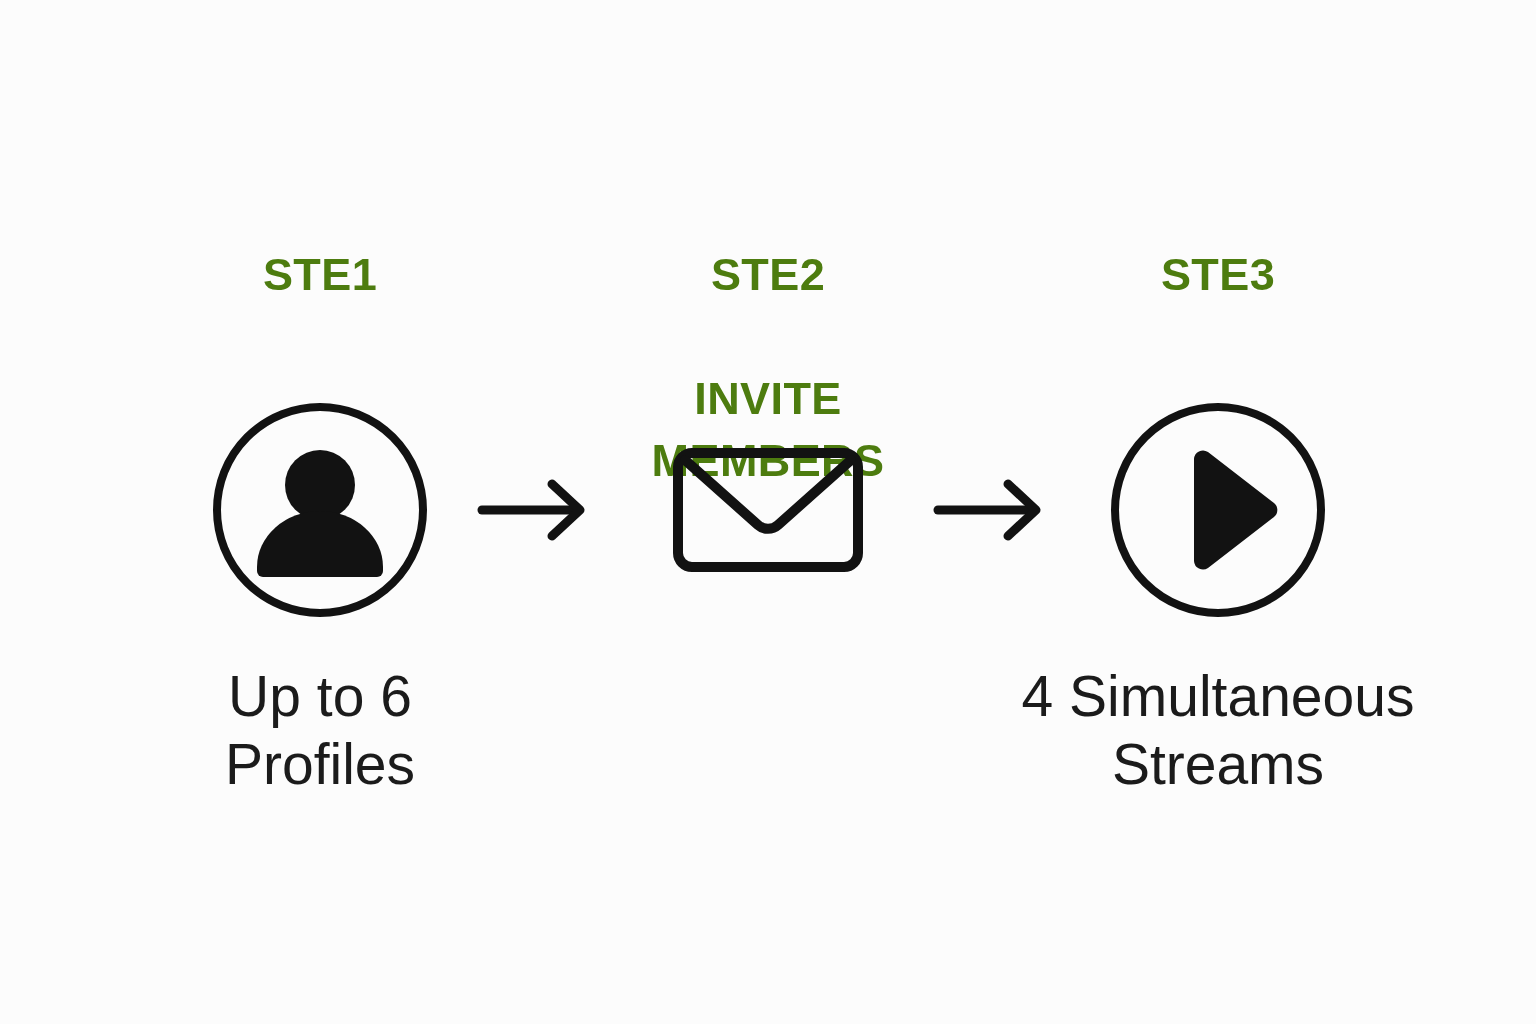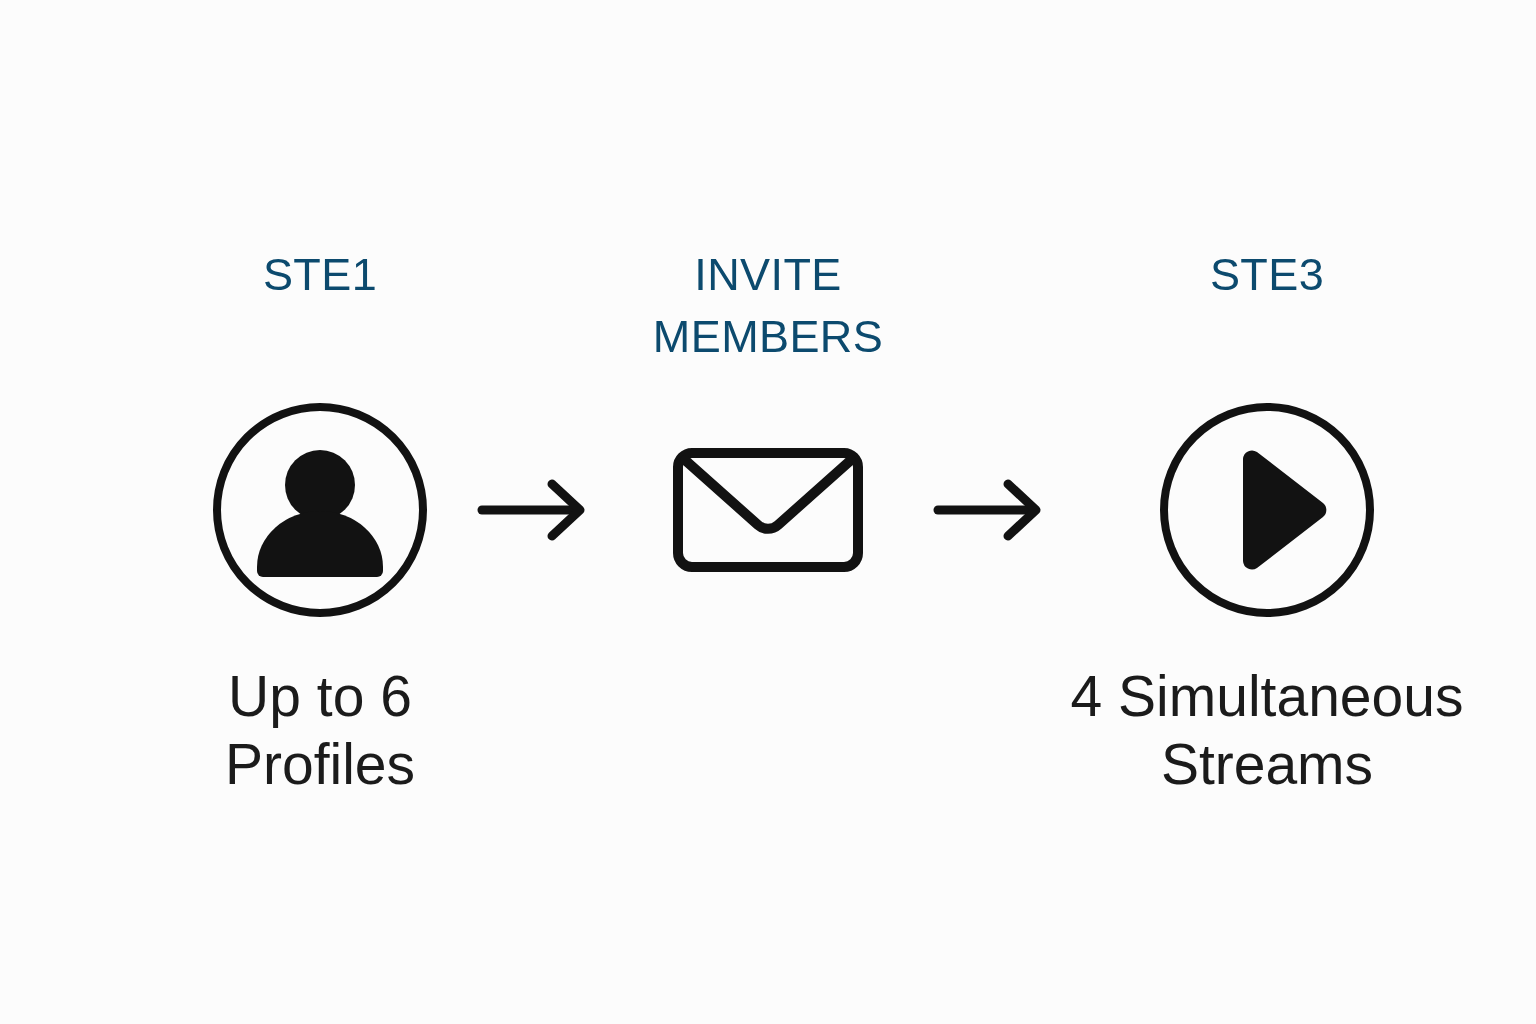--- a/index.html
+++ b/index.html
@@ -24,33 +24,33 @@
   
   .step {
     position: absolute;
     top: 0;
     width: 460px;
     height: 1024px;
     text-align: center;
   }
   .step.col1 { left: 90px; }   
   .step.col2 { left: 538px; }  
-  .step.col3 { left: 1037px; } 
+  .step.col3 { left: 988px; } 
 
   
   .heading {
     position: absolute;
     left: 0;
     right: 0;
     top: 182px;
-    font-weight: 400;
+    font-weight: 700;
     font-size: 45px;
     line-height: 62px;
     letter-spacing: 0.4px;
-    color: #0c4a6e;
+    color: #4d7c0f;
     text-transform: uppercase;
     white-space: pre-line;
   }
   .heading .num-line { display: block; }
   .heading .name-line { display: block; }
 
   
   .icon-slot {
     position: absolute;
     left: 0;
@@ -115,20 +115,21 @@
     <span>
       <svg width="116" height="64" viewBox="0 0 116 64" aria-hidden="true">
         <line x1="6" y1="32" x2="102" y2="32" stroke="#121212" stroke-width="9" stroke-linecap="round"></line>
         <polyline points="76,6 104,32 76,58" fill="none" stroke="#121212" stroke-width="9" stroke-linecap="round" stroke-linejoin="round"></polyline>
       </svg>
     </span>
   </div>
 
   <div class="step col2">
     <div class="heading">
+      <span class="num-line">STE2</span>
       <span class="name-line">INVITE
 MEMBERS</span>
     </div>
 
     <div class="icon-slot">
       <span>
         <svg width="190" height="124" viewBox="0 0 190 124" aria-hidden="true">
           <rect x="5" y="5" width="180" height="114" rx="14" ry="14" fill="none" stroke="#121212" stroke-width="10"></rect>
           <path d="M12 12 L85 77 a15 15 0 0 0 20 0 L178 12" fill="none" stroke="#121212" stroke-width="10" stroke-linecap="round" stroke-linejoin="round"></path>
         </svg>

